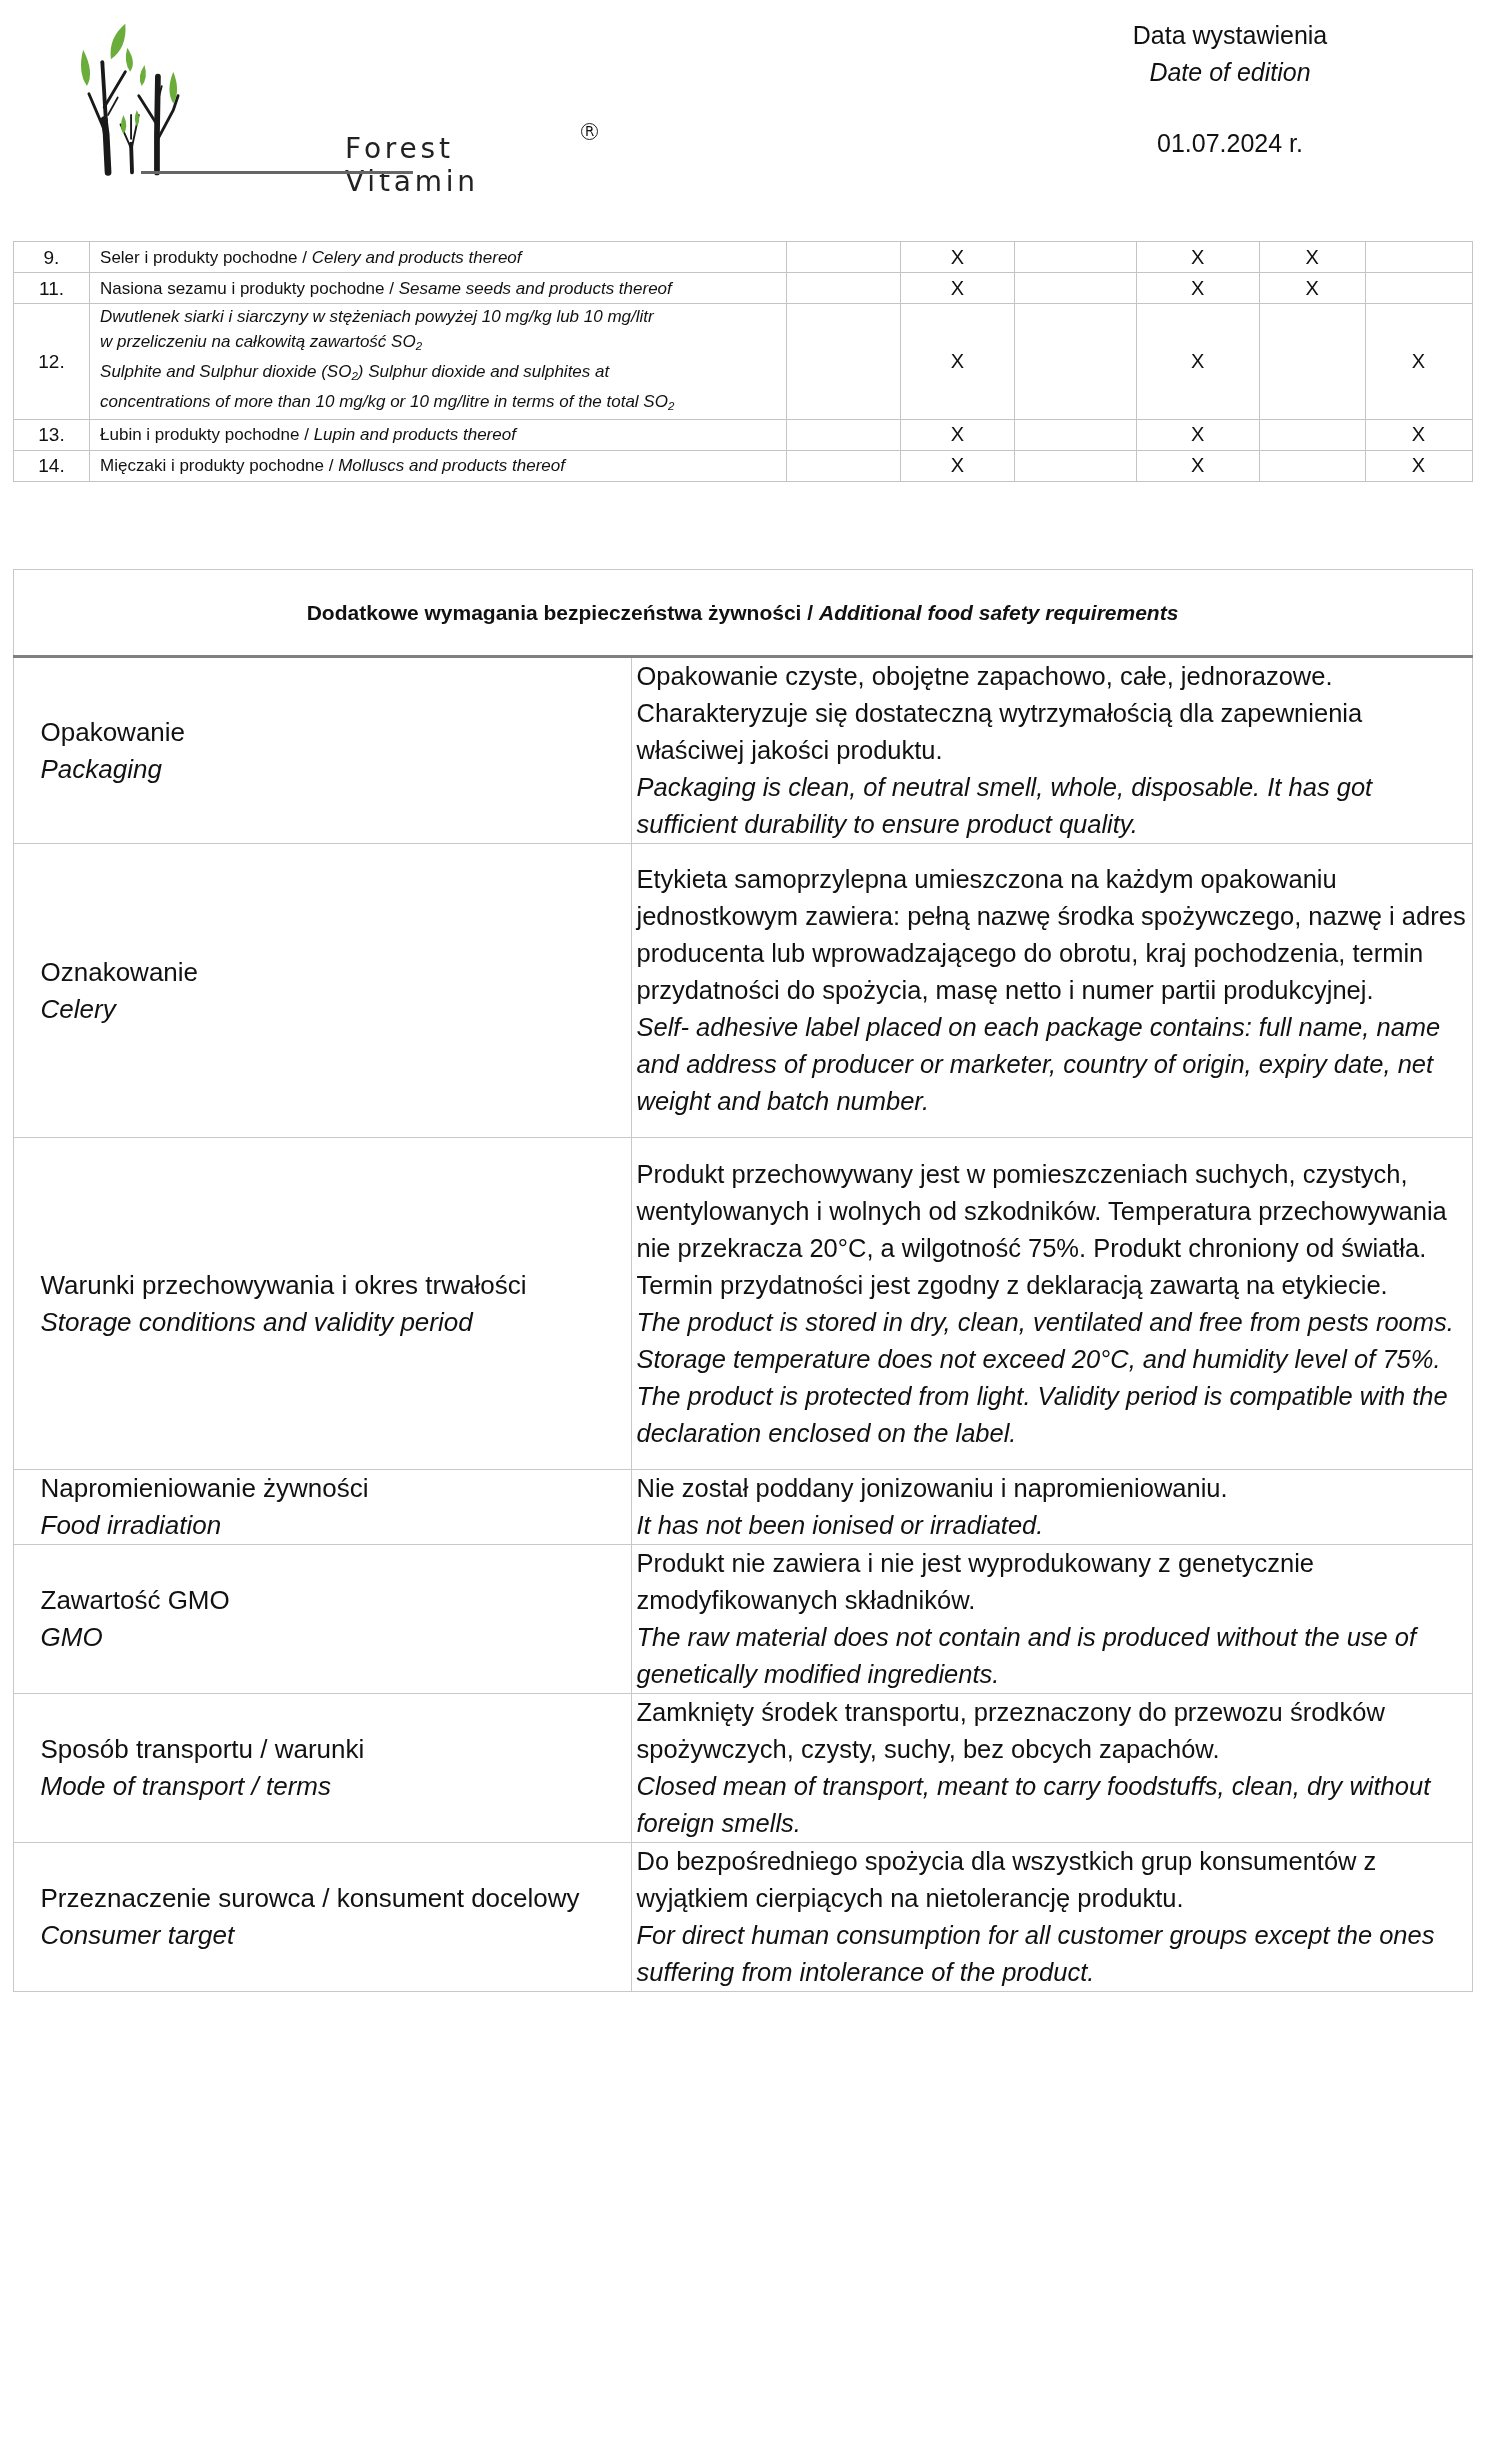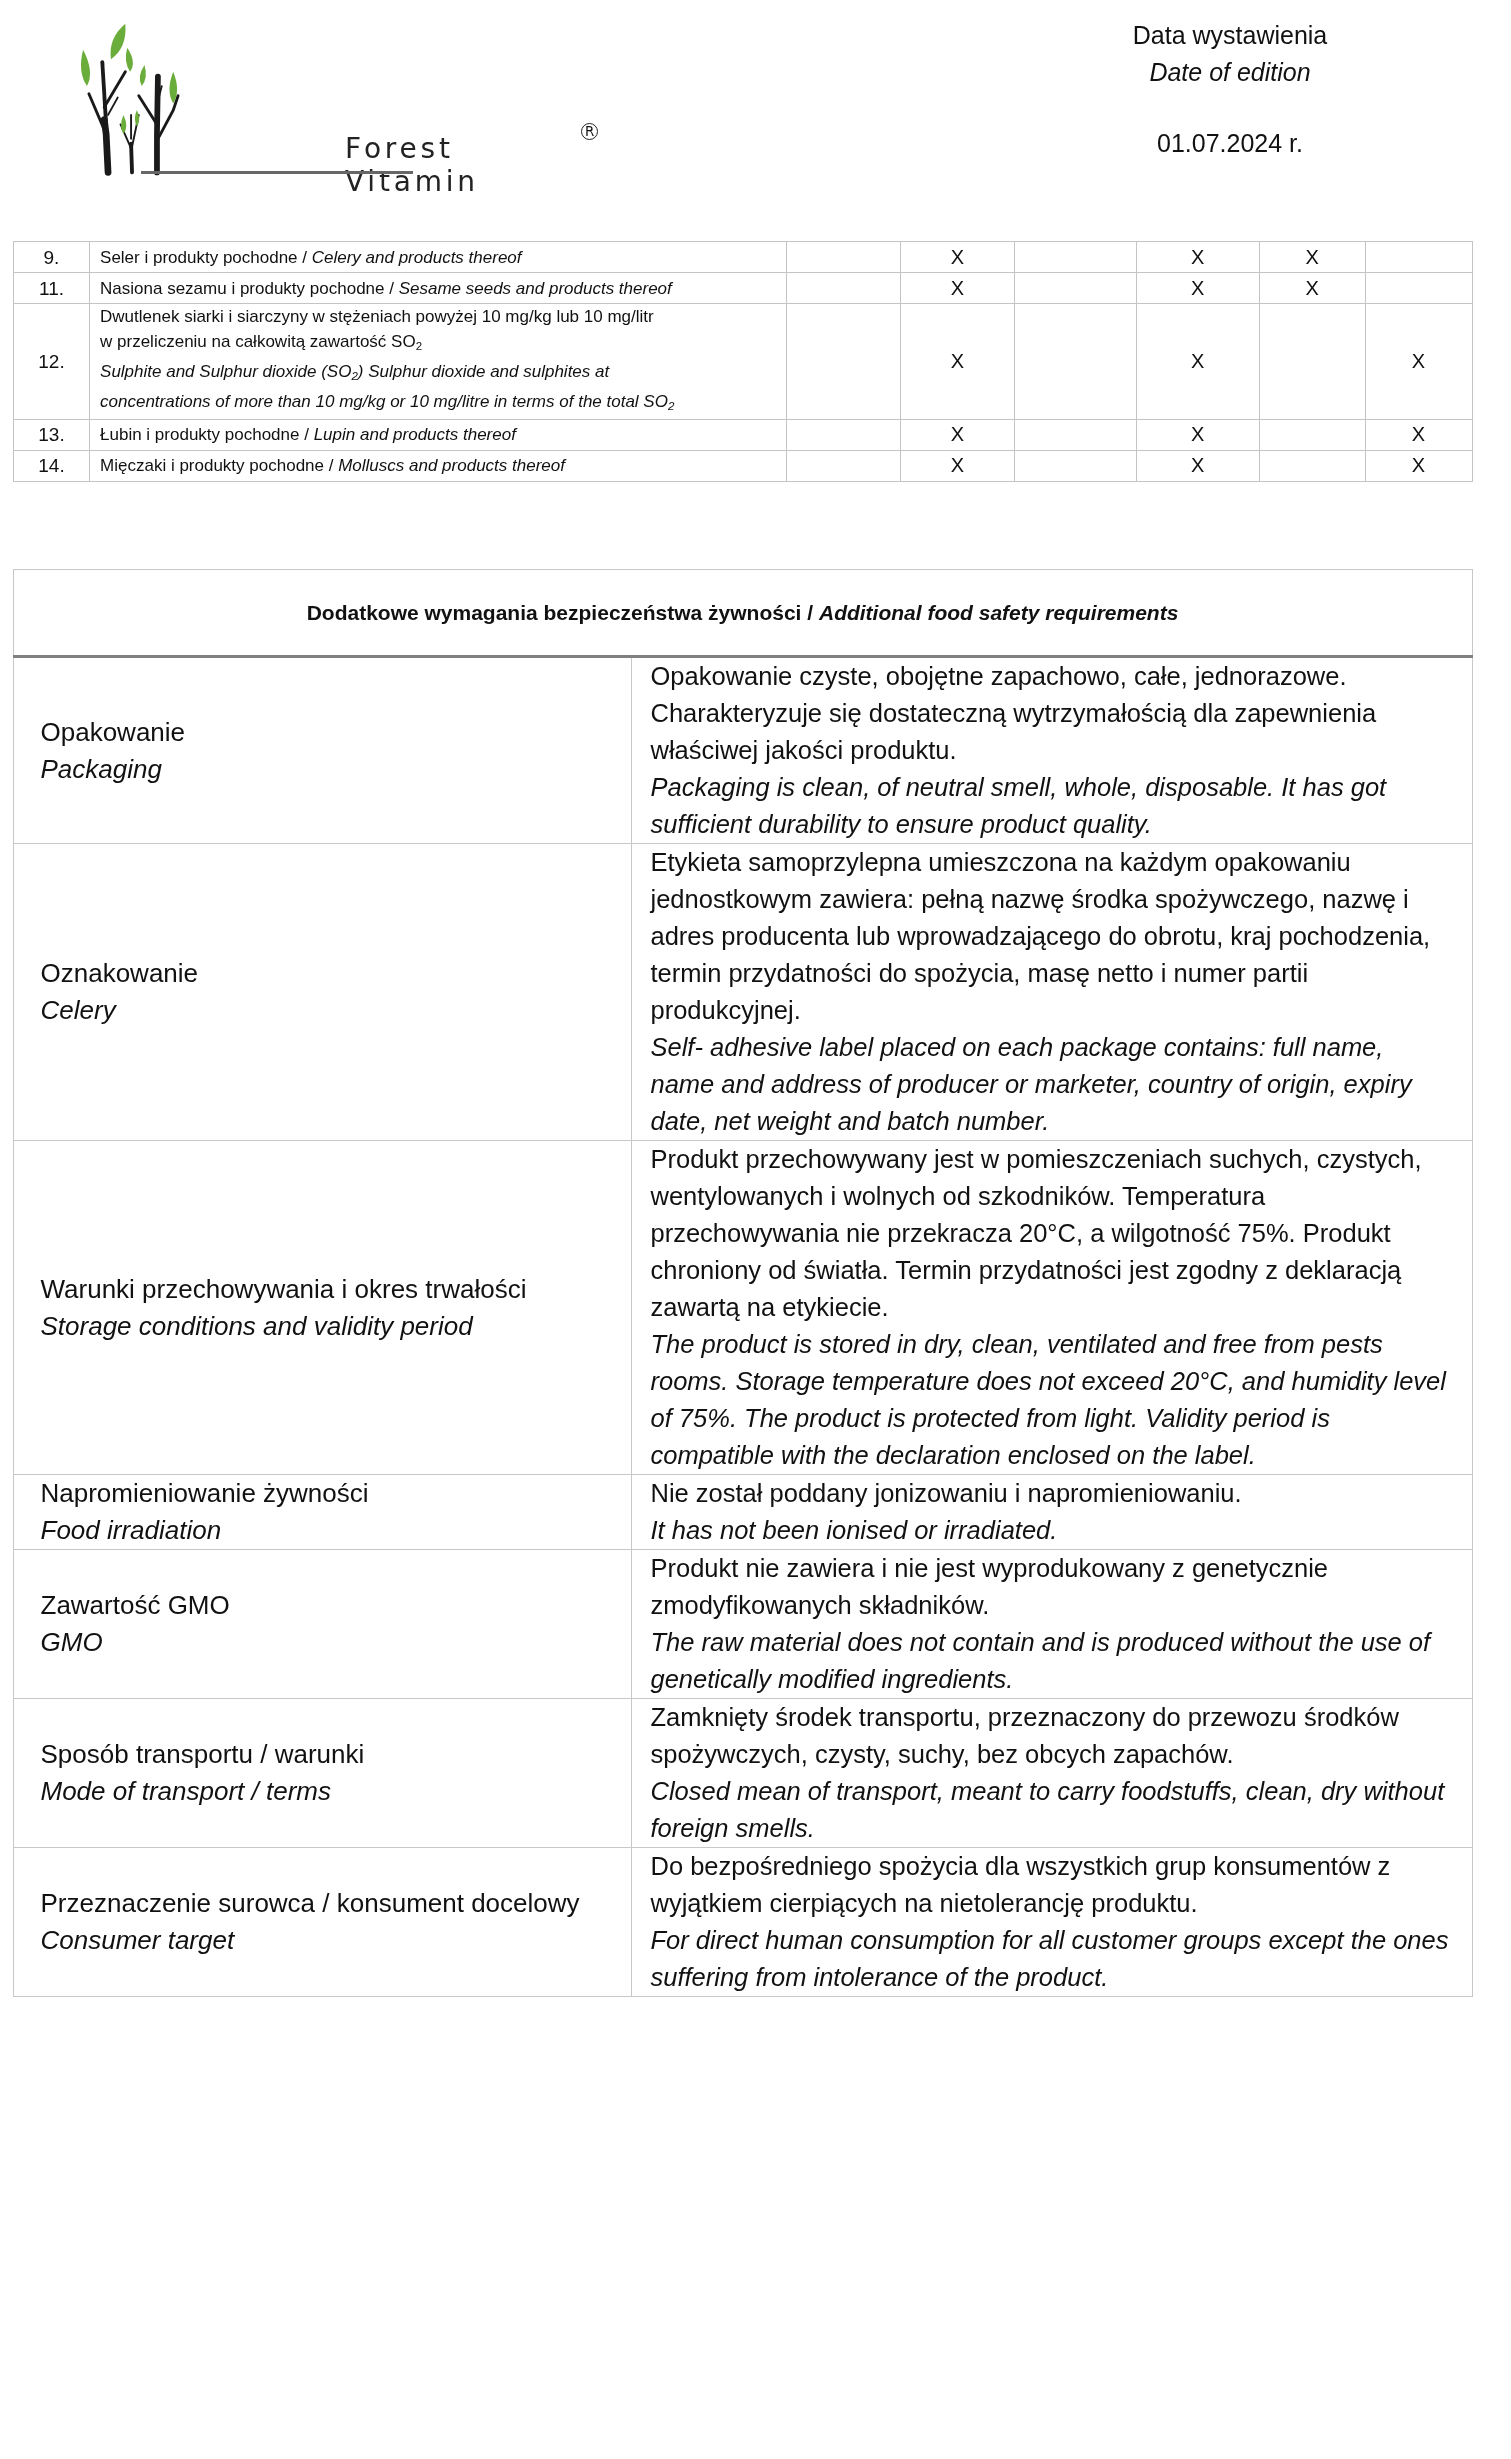--- a/index.html
+++ b/index.html
@@ -17,29 +17,29 @@
 
   
   .allergen { position: absolute; left: 12.5px; top: 241px; width: 1460px; border-collapse: collapse; font-family: "Liberation Sans", sans-serif; }
   .allergen td { border: 1.9px solid #c4c4c4; font-size: 17px; line-height: 25px; padding: 0 9.6px; vertical-align: middle; }
   .allergen td.num { text-align: center; font-size: 19px; padding: 0; }
   .allergen td.x { text-align: center; font-size: 20px; padding: 0; }
   .allergen tr.r1 td { height: 31px; }
   .allergen tr.r2 td { height: 104px; }
   .allergen .en { font-style: italic; }
   .allergen sub { font-size: 11.5px; vertical-align: -2.9px; }
-  .allergen .so-line { display: block; line-height: 25px; }
+  .allergen .so-line { display: block; line-height: 25px; font-style: italic; }
 
   
   .req { position: absolute; left: 12.5px; top: 569px; width: 1460px; border-collapse: collapse; }
   .req td, .req th { border: 1.9px solid #c8c8c8; vertical-align: middle; }
   .req th { height: 87px; font-size: 21px; font-weight: bold; text-align: center; border-bottom: 3.8px solid #808080; color: #111; }
   .req th .en { font-style: italic; }
   .req td.label { width: 618px; padding: 0 27px; font-size: 26px; line-height: 37px; }
-  .req td.val { padding: 0 19px; font-size: 25.5px; line-height: 37px; }
+  .req td.val { padding: 0 5px; font-size: 25.5px; line-height: 37px; }
   .req .en { font-style: italic; }
   .req .pl, .req .enb { display: block; }
 </style>
 </head>
 <body>
 
 <div class="logo">
   <svg width="461" height="163" viewBox="0 0 480 170" style="position:absolute;left:0;top:0">
     <g stroke="#1a1a1a" stroke-linecap="round" fill="none">
 

